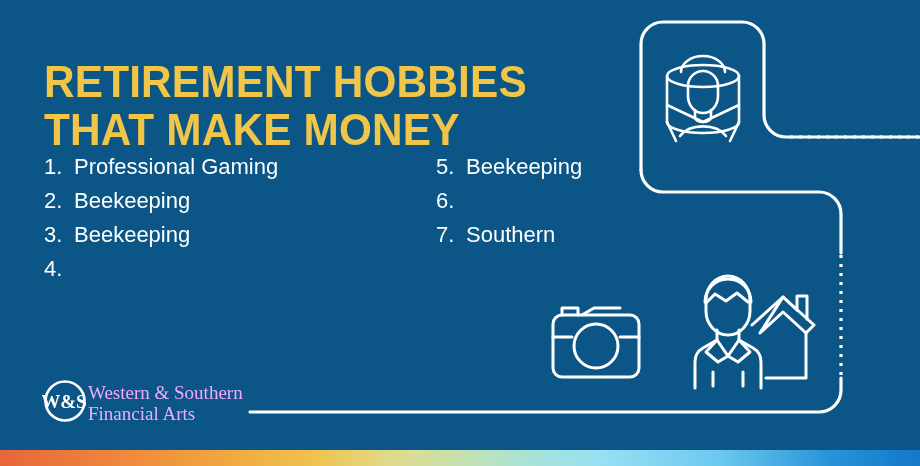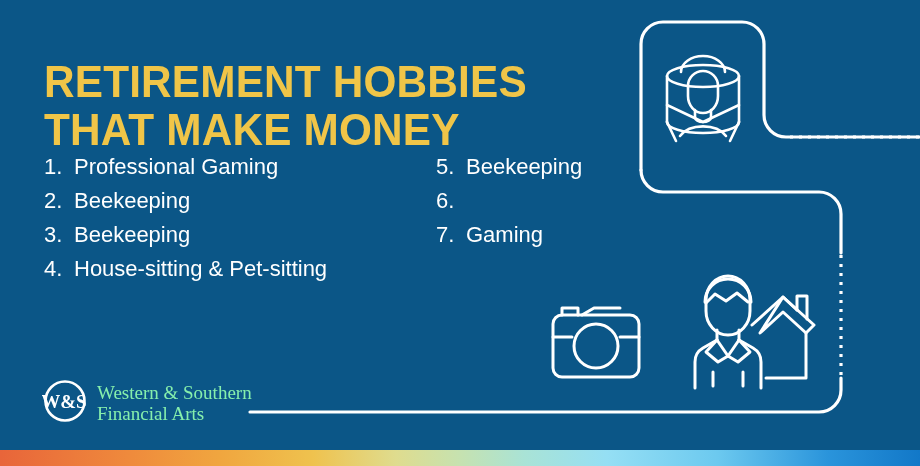--- a/index.html
+++ b/index.html
@@ -88,22 +88,21 @@
     top: 378px;
     display: flex;
     align-items: flex-end;
   }
   #logo-mark {
     width: 46px;
     height: 46px;
     flex: none;
   }
   #logo-wordmark {
-    margin-left: 9px;
-    color: #86efac;
+    color: #f0abfc;
     font-family: "Liberation Serif", serif;
     font-size: 19px;
     line-height: 21px;
     white-space: nowrap;
   }
   .logo-word-line { display: block; }
 
   
   #gradient-bar {
     position: absolute;
@@ -222,35 +221,34 @@
       <div class="list-row">
         <span class="list-num">2.</span>
         <span class="list-label">Beekeeping</span>
       </div>
       <div class="list-row">
         <span class="list-num">3.</span>
         <span class="list-label">Beekeeping</span>
       </div>
       <div class="list-row">
         <span class="list-num">4.</span>
-        <span class="list-label">House-sitting &amp; Pet-sitting</span>
       </div>
     </div>
 
     <div class="list-col" id="list-col-right">
       <div class="list-row">
         <span class="list-num">5.</span>
         <span class="list-label">Beekeeping</span>
       </div>
       <div class="list-row">
         <span class="list-num">6.</span>
       </div>
       <div class="list-row">
         <span class="list-num">7.</span>
-        <span class="list-label">Gaming</span>
+        <span class="list-label">Southern</span>
       </div>
     </div>
 
   </div>
 
   <div id="logo">
     <svg id="logo-mark" viewBox="0 0 46 46">
       <circle cx="23" cy="23" r="19.5" fill="none" stroke="#ffffff" stroke-width="2.6"></circle>
       <text x="22" y="30" text-anchor="middle" font-family="Liberation Serif, serif" font-size="19" font-weight="bold" fill="#ffffff">W&amp;S</text>
     </svg>

